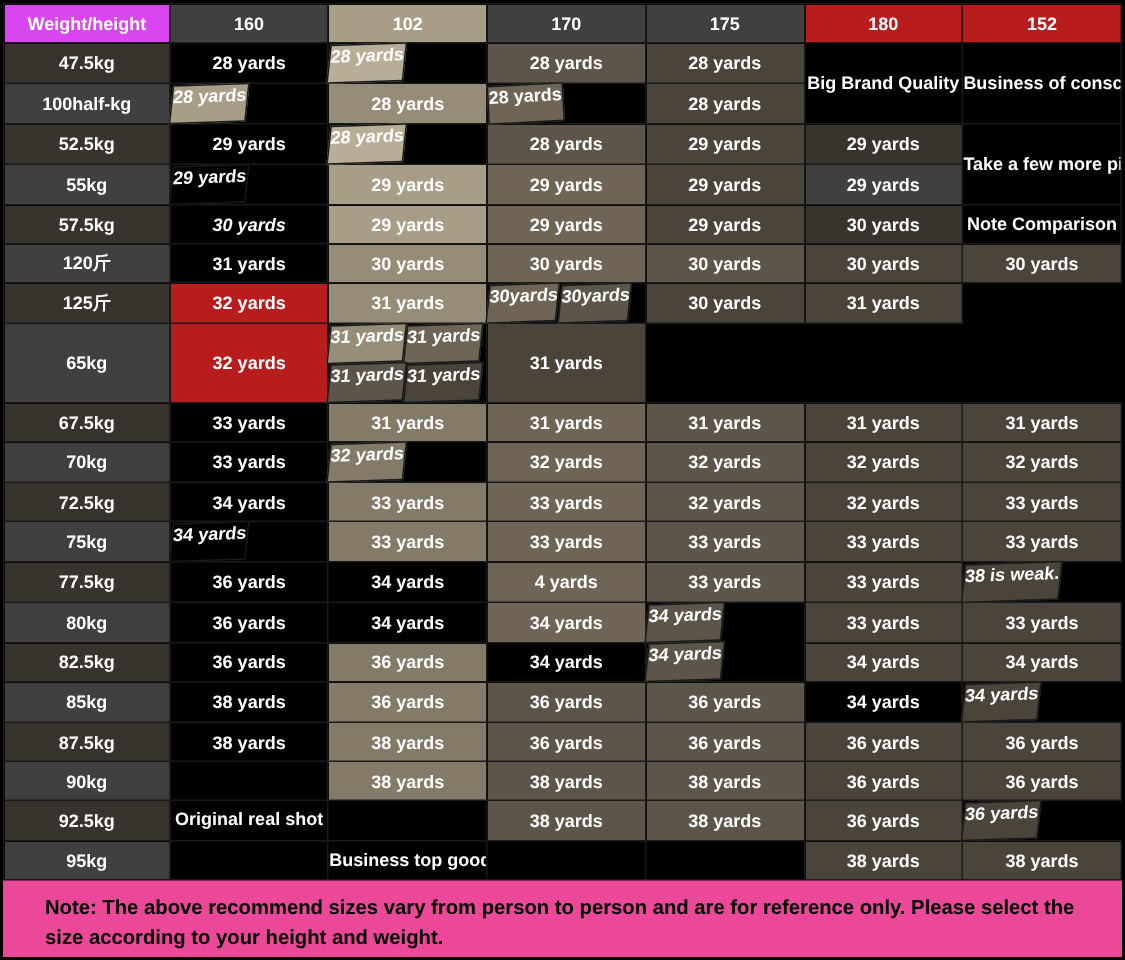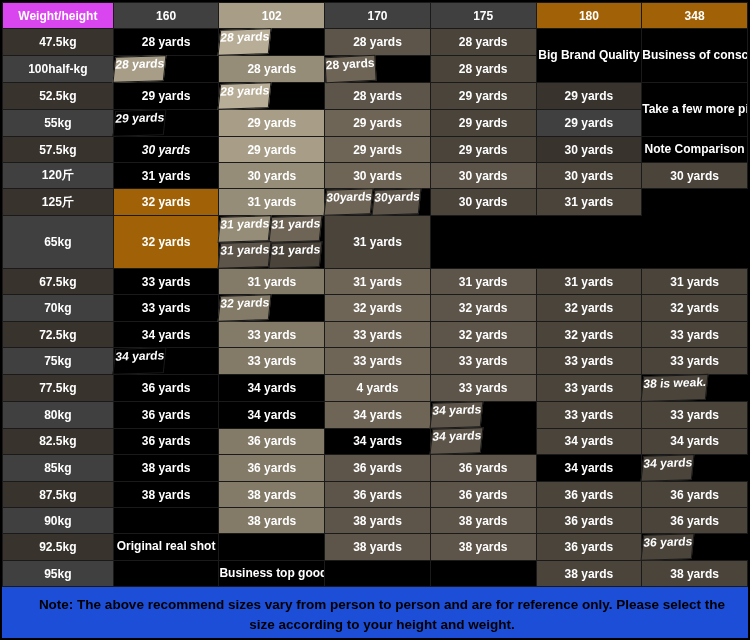--- a/index.html
+++ b/index.html
@@ -52,21 +52,21 @@
   }
   
   td.wlabel {
     font-size: 14px;
     font-weight: bold;
     color: #ffffff;
   }
 
   
   .bg-k  { background:#000000; }
-  .bg-d1 { background:#a16207; }
+  .bg-d1 { background:#b91c1c; }
   .bg-d2 { background:#404040; }
   .bg-d3 { background:#38332c; }
   .bg-m1 { background:#4a443b; }
   .bg-m2 { background:#5d554a; }
   .bg-m3 { background:#6e6557; }
   .bg-l1 { background:#837a68; }
   .bg-l2 { background:#968d79; }
   .bg-l3 { background:#a89e88; }
   .bg-l4 { background:#b8ad96; }
 
@@ -92,27 +92,27 @@
   }
   .promo-sm {
     font-size: 10px;
     line-height: 1.15;
     font-weight: bold;
     white-space: normal;
     padding: 1px 3px;
   }
 
   #note {
-    background: #1d4ed8;
+    background: #ec4899;
     color: #000000;
     font-size: 13.5px;
     font-weight: bold;
     line-height: 1.45;
     padding: 8px 14px 6px 28px;
-    text-align: center;
+    text-align: left;
     white-space: normal;
   }
 </style>
 </head>
 <body>
 
 <div id="wrap">
   <table id="size-table">
     <colgroup>
       <col class="c0">
@@ -124,21 +124,21 @@
         <col class="cx">
     </colgroup>
     <tbody>
       <tr class="head">
         <th class="corner">Weight/height</th>
         <th class="bg-d2">160</th>
         <th class="bg-l3 t-dark">102</th>
         <th class="bg-d2">170</th>
         <th class="bg-d2">175</th>
         <th class="bg-d1">180</th>
-        <th class="bg-d1">348</th>
+        <th class="bg-d1">152</th>
       </tr>
 
       <tr>
         <td class="wlabel bg-d3">47.5kg</td>
         <td class="bg-k t-lg">28 yards</td>
         <td class="bg-l4 t-dark t-lg t-skew">28 yards</td>
         <td class="bg-m2 t-lg">28 yards</td>
         <td class="bg-m1 t-md">28 yards</td>
         <td class="bg-k promo t-gold" rowspan="2">Big Brand Quality</td>
         <td class="bg-k promo t-gold" rowspan="2">Business of conscience</td>

